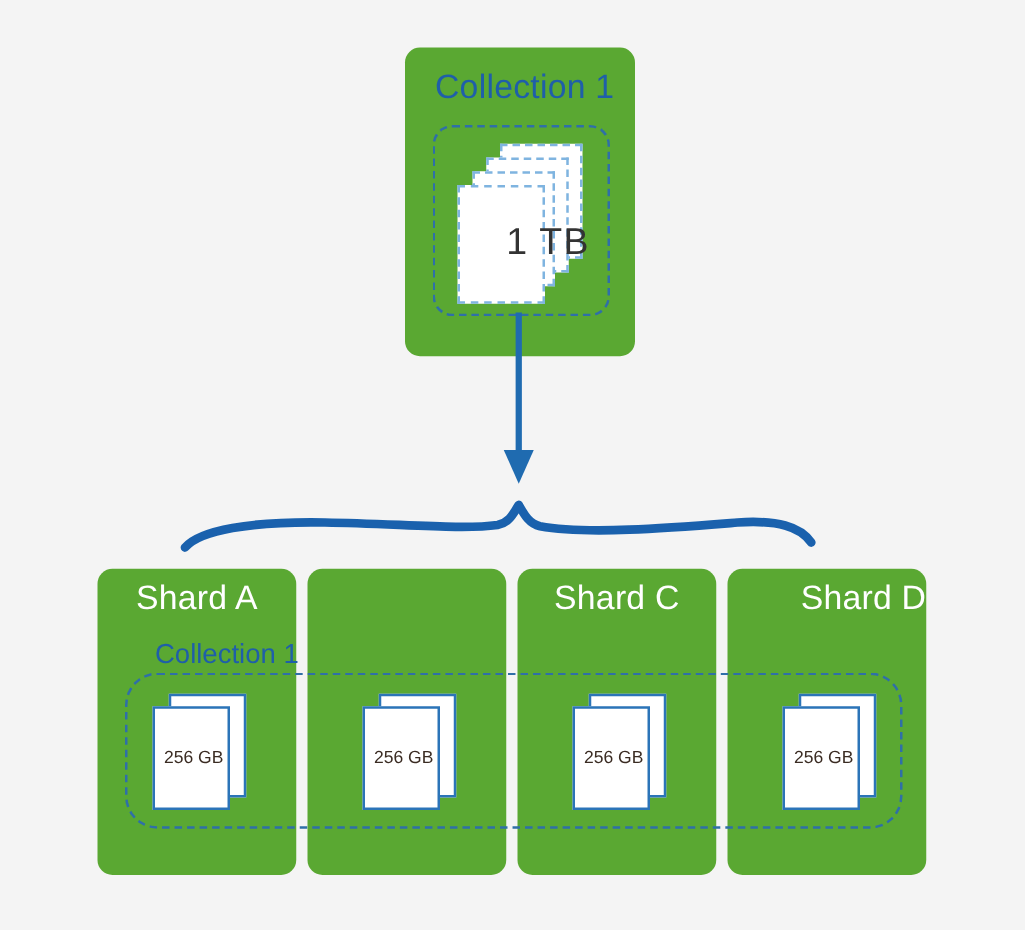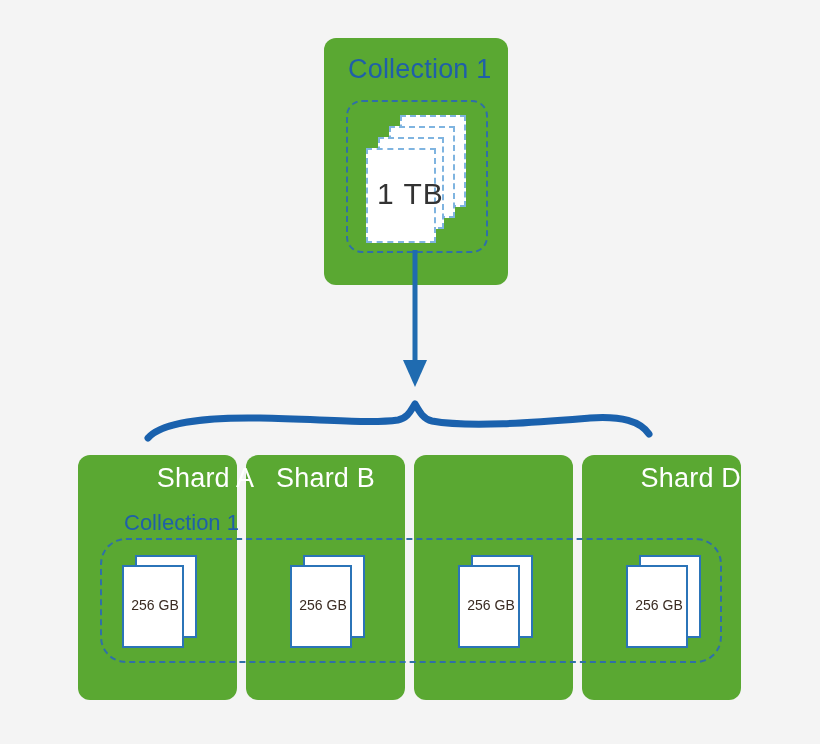--- a/index.html
+++ b/index.html
@@ -82,20 +82,21 @@
   }
   .doc-label {
     position: absolute;
     color: #333333;
     white-space: nowrap;
     line-height: 1;
   }
   .tb-label {
     font-size: 30px;
     letter-spacing: 1px;
+    margin-left: 28px;
   }
   .gb-label {
     font-size: 14px;
     color: #3a2b22;
   }
 
   
   #overlay {
     position: absolute;
     left: 0;
@@ -134,22 +135,22 @@
              C419,411 423,419 432,421
              C470,428 540,422 590,418
              C622,416 640,421 649,434" fill="none" stroke="#1a61ad" stroke-width="7" stroke-linecap="round" stroke-linejoin="round"></path>
   </svg>
 
   <div class="card" style="left:78px; top:455px; width:159px; height:245px;"></div>
   <div class="card" style="left:246px; top:455px; width:159px; height:245px;"></div>
   <div class="card" style="left:414px; top:455px; width:159px; height:245px;"></div>
   <div class="card" style="left:582px; top:455px; width:159px; height:245px;"></div>
 
-  <div class="shard-title" style="left:78px; top:465px; width:159px;padding-left:48px;">Shard A</div>
-  <div class="shard-title" style="left:246px; top:465px; width:159px;">Shard B</div>
+  <div class="shard-title" style="left:78px; top:465px; width:159px;">Shard A</div>
+  <div class="shard-title" style="left:414px; top:465px; width:159px;">Shard C</div>
   <div class="shard-title" style="left:582px; top:465px; width:159px;text-align:right;">Shard D</div>
 
   <div class="dashed-box-shards" style="left:100px; top:538px; width:622px; height:125px;"></div>
 
   <div class="shard-collection-label" style="left:124px; top:512px;">Collection 1</div>
 
   <div class="doc doc-solid" style="left:135px; top:555px; width:62px; height:83px; z-index:6;"></div>
   <div class="doc doc-solid" style="left:122px; top:565px; width:62px; height:83px; z-index:7;"></div>
   <div class="doc-label gb-label" style="left:124px; top:598px; width:62px; text-align:center; z-index:8;">256 GB</div>
 

